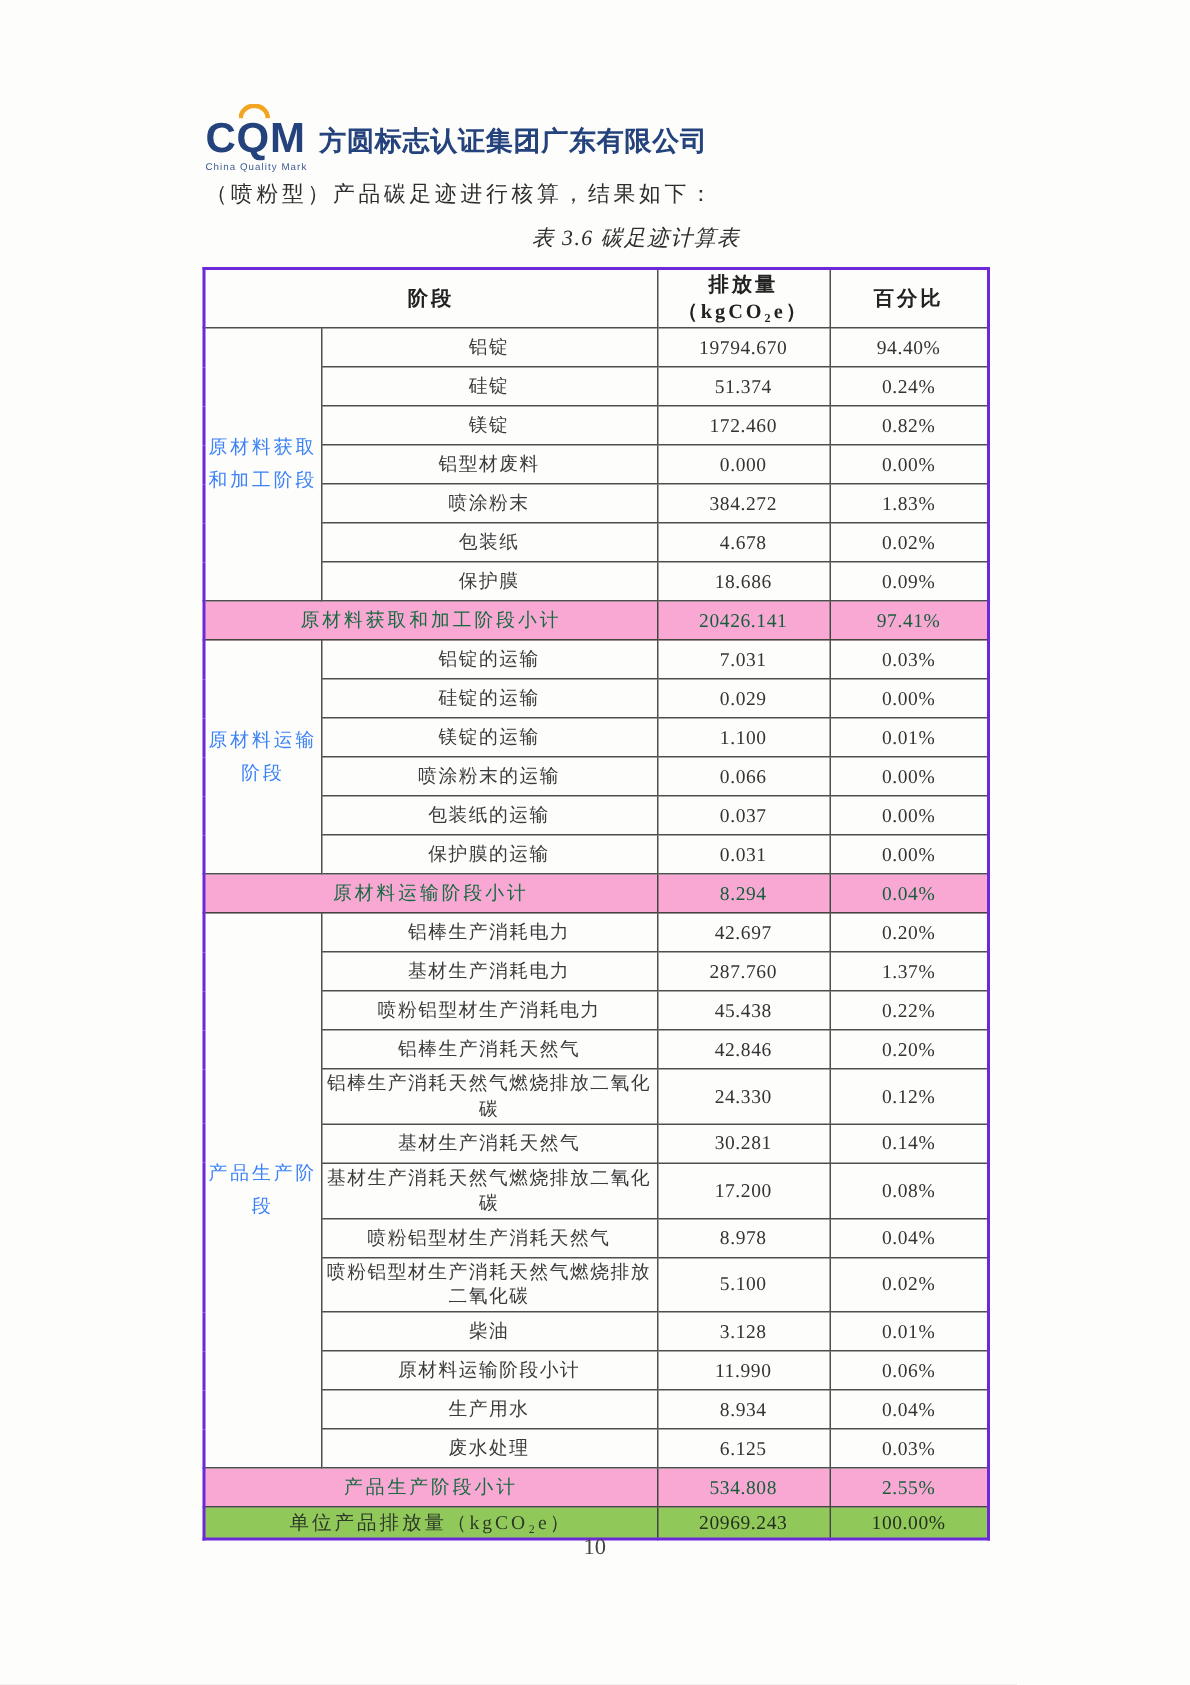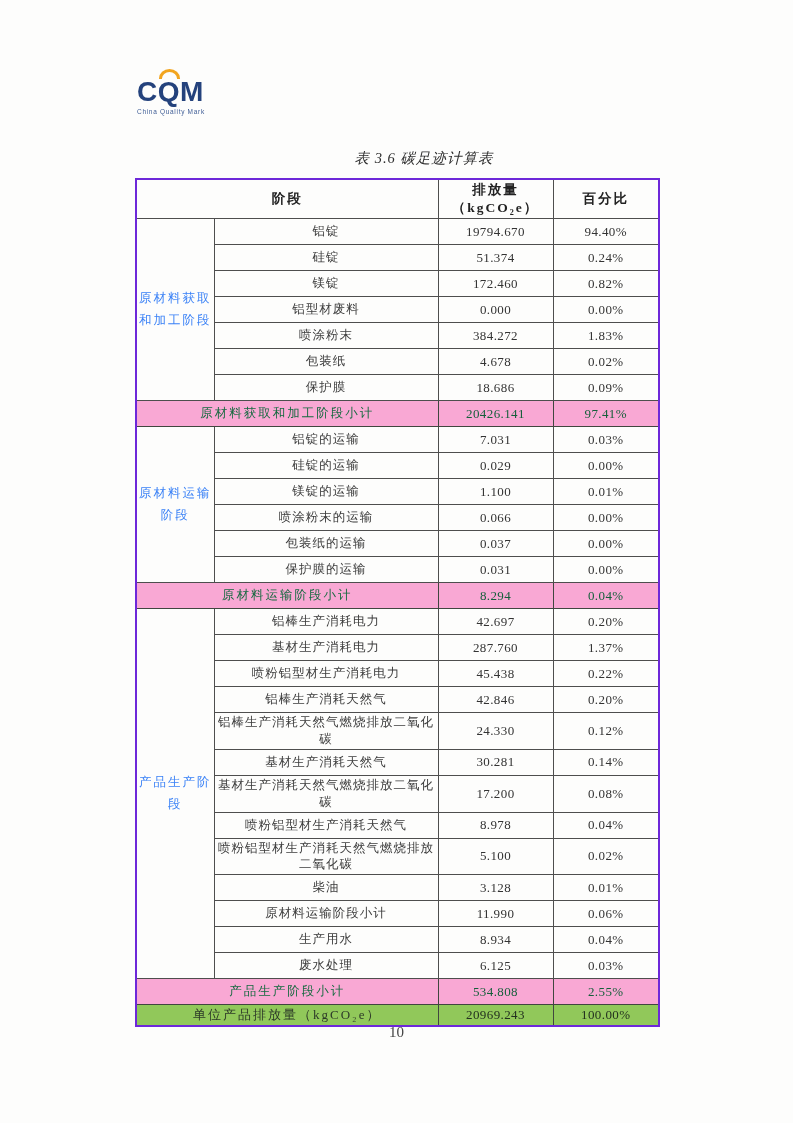--- a/index.html
+++ b/index.html
@@ -97,22 +97,24 @@
 <body>
 
 <div class="page">
 
   <div class="brand">
     <div class="logo">
       <div class="logo-arc"></div>
       <div class="logo-text">CQM</div>
       <div class="logo-tagline">China Quality Mark</div>
     </div>
+    <div class="company">方圆标志认证集团广东有限公司</div>
   </div>
 
+  <div class="intro">（喷粉型）产品碳足迹进行核算，结果如下：</div>
   <div class="caption">表 3.6 碳足迹计算表</div>
 
   <table class="ft">
     <colgroup>
       <col style="width:78px">
         <col style="width:224px">
         <col style="width:115px">
         <col style="width:106px">
     </colgroup>
     <thead>

